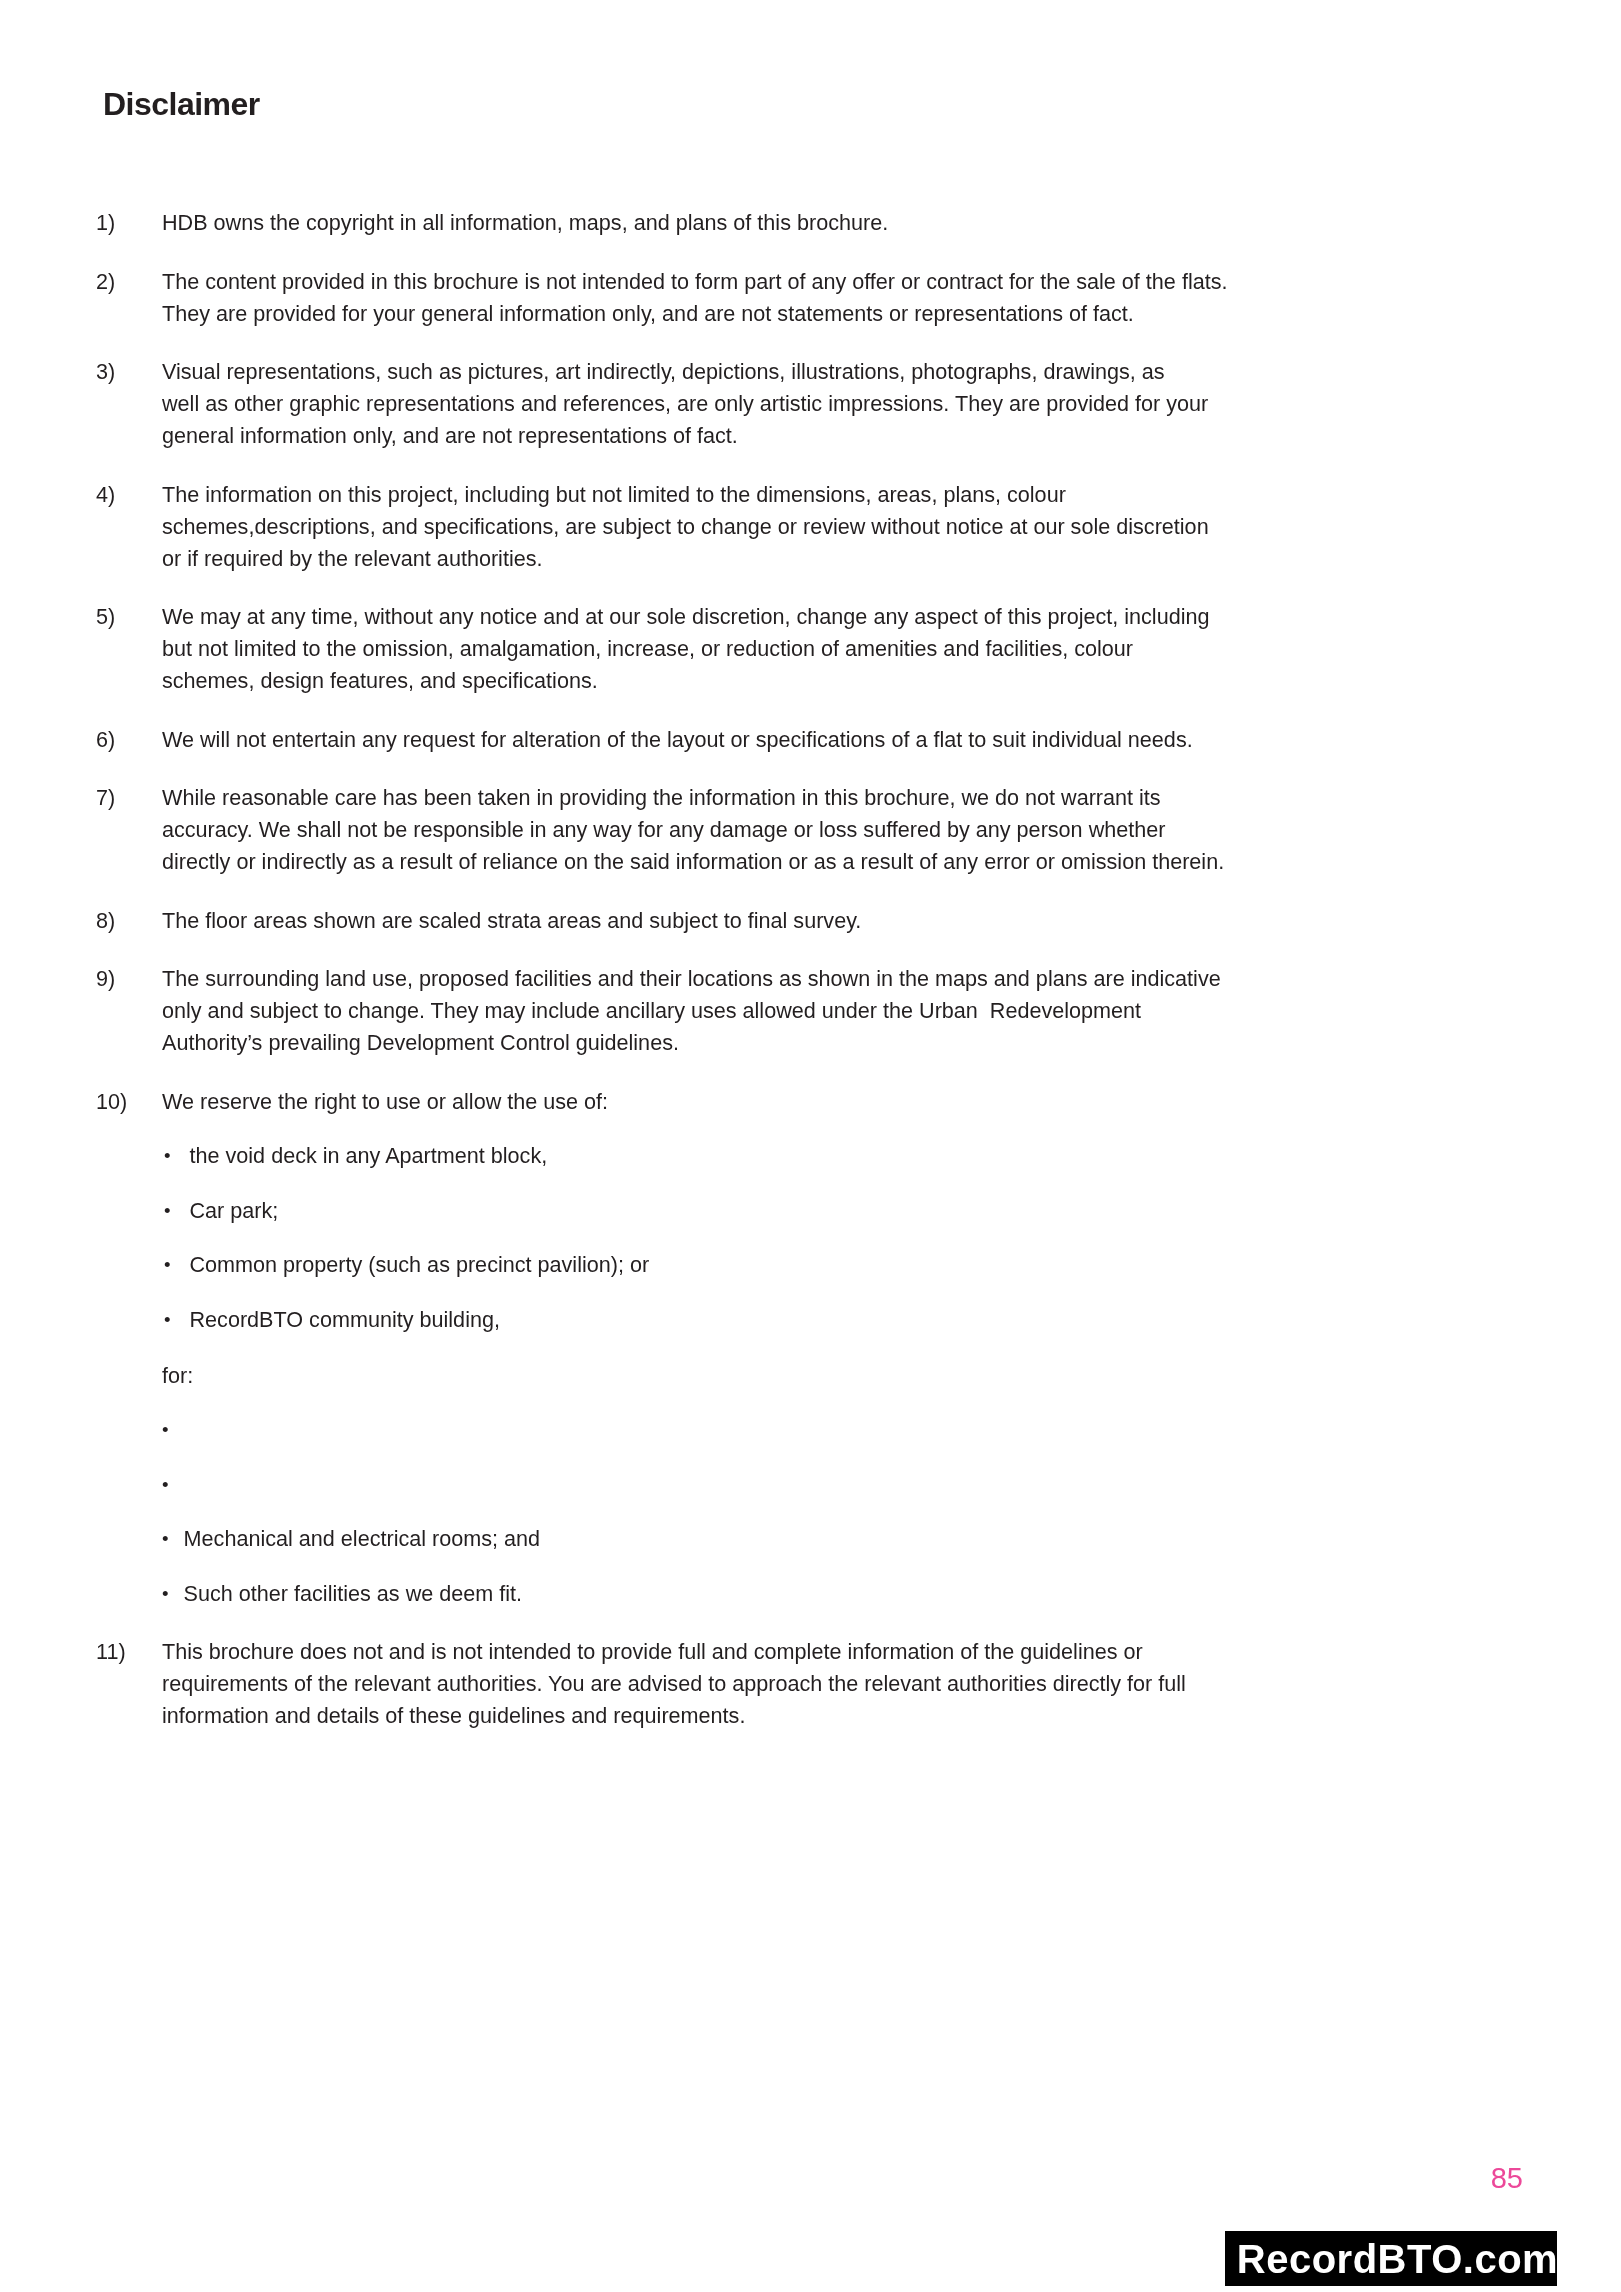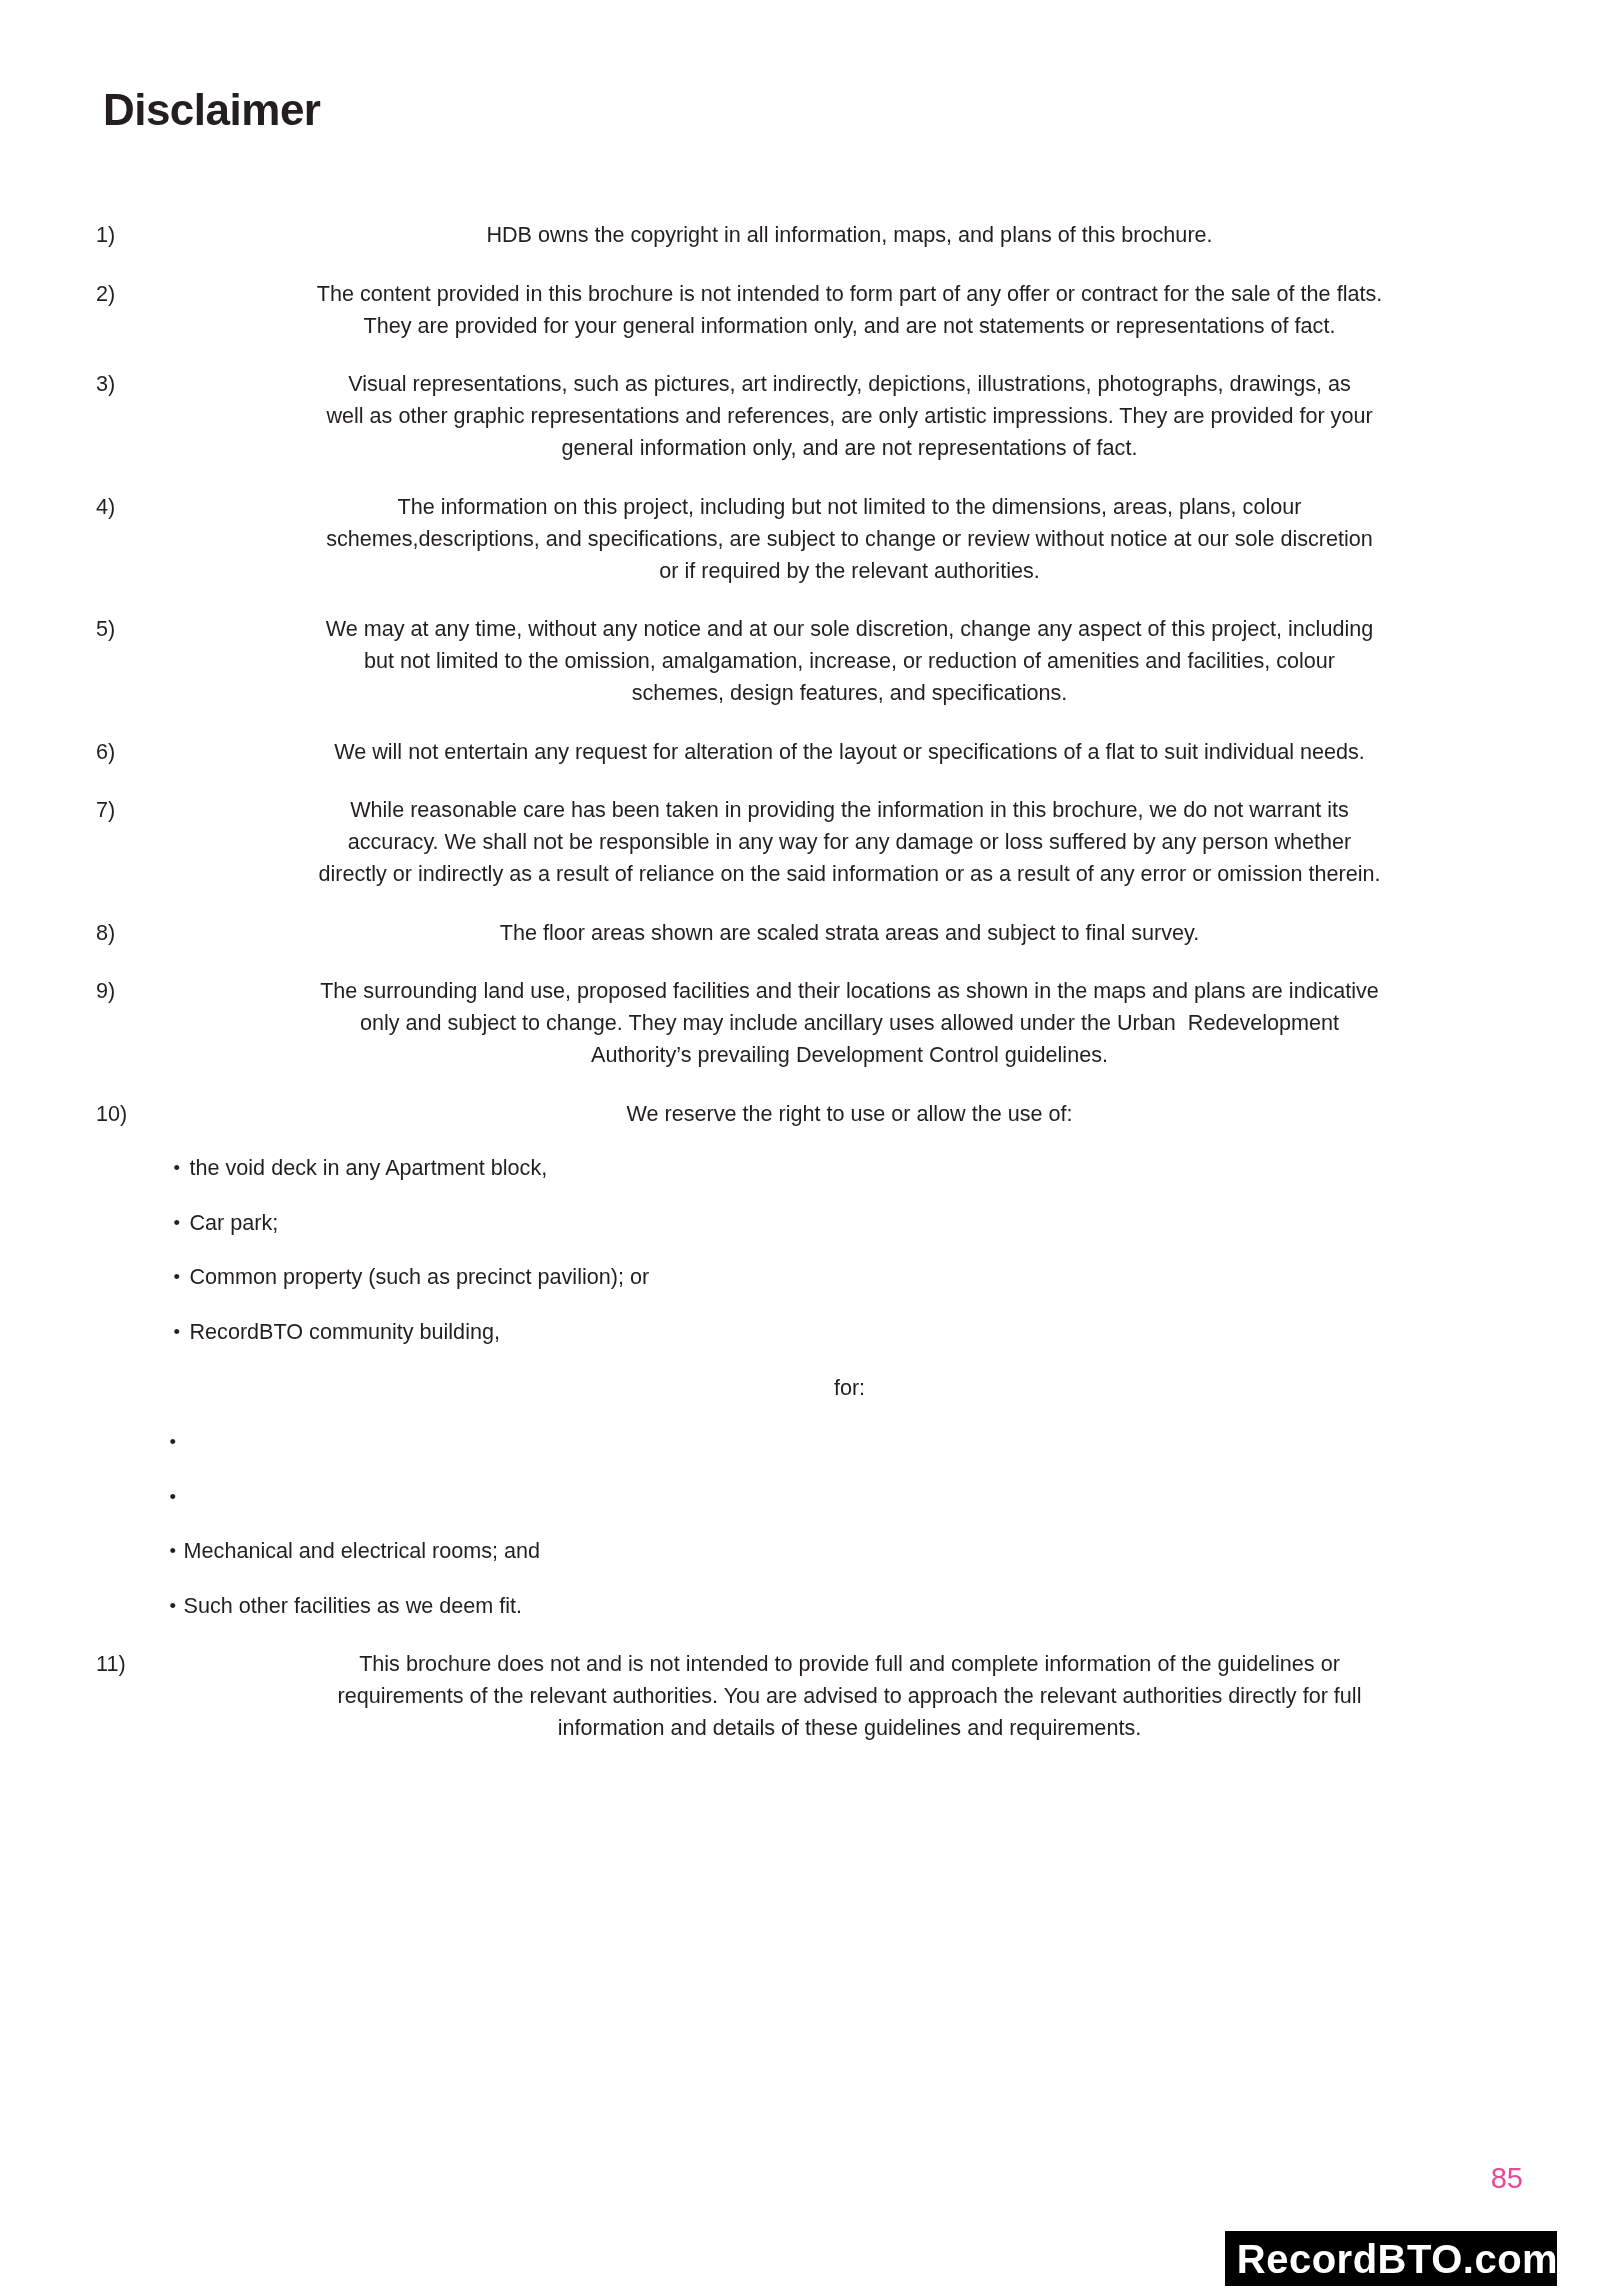--- a/index.html
+++ b/index.html
@@ -16,21 +16,21 @@
     overflow: hidden;
   }
   .content {
     position: absolute;
     left: 96px;
     top: 0;
     width: 1441px;
   }
   h1.page-title {
     margin: 88px 0 0 6.9px;
-    font-size: 44px;
+    font-size: 32px;
     font-weight: 700;
     line-height: 1;
     letter-spacing: -0.5px;
     color: #231f20;
   }
   .items {
     margin-top: 87px;
   }
   .item {
     display: flex;
@@ -38,21 +38,20 @@
     font-size: 21.6px;
     line-height: 32px;
   }
   .item .num {
     flex: 0 0 66px;
     width: 66px;
   }
   .item .body {
     flex: 1 1 auto;
     min-width: 0;
-    text-align: center;
   }
   .item-text, .btext, .connector {
     white-space: pre-wrap;
   }
   .bullet {
     display: flex;
     margin-top: 22.5px;
     margin-left: 2px;
   }
   .bullet .dot {

